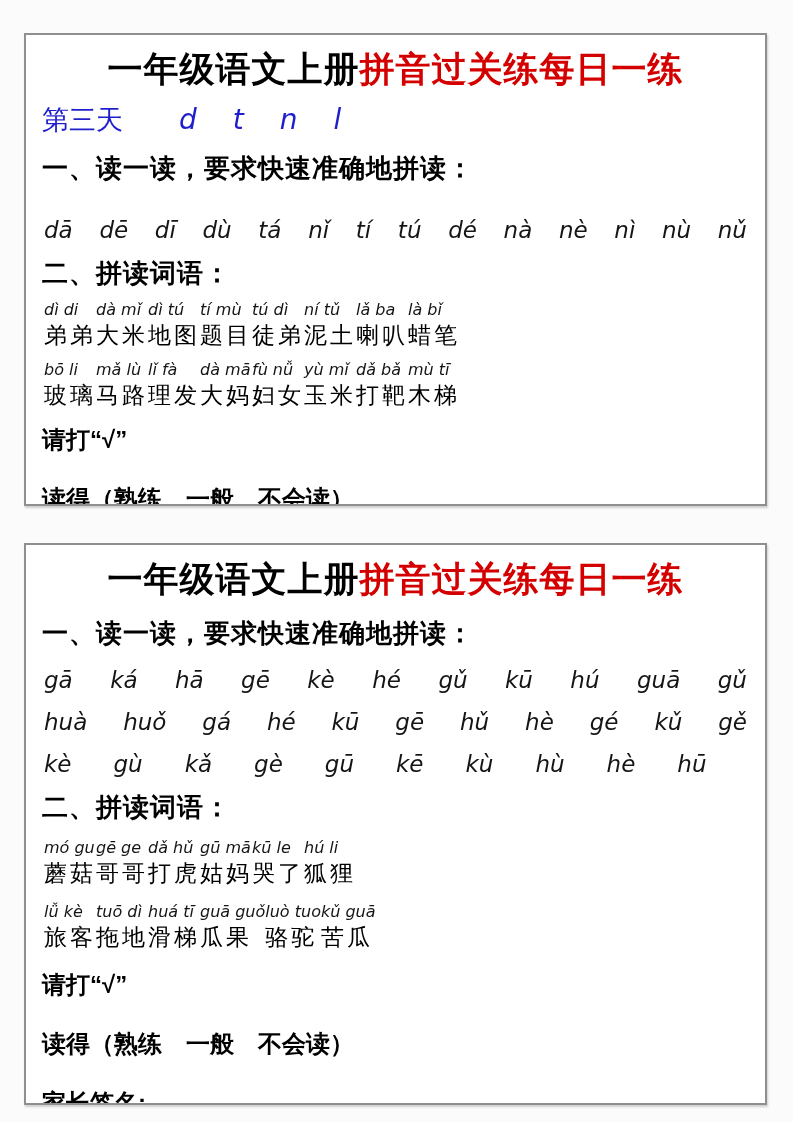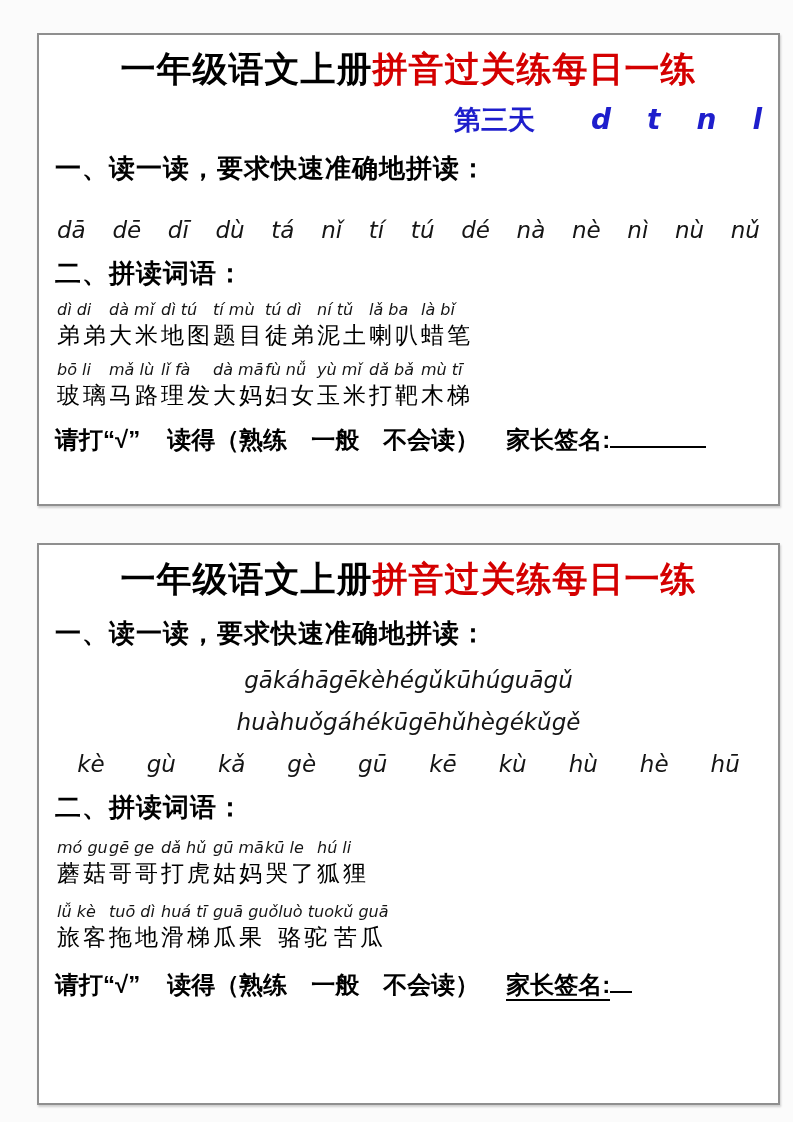--- a/index.html
+++ b/index.html
@@ -5,21 +5,21 @@
   html,body{margin:0;padding:0;}
   body{
     position:relative;
     width:793px;height:1122px;
     background:#fbfbfb;
     font-family:"Liberation Sans",sans-serif;
     color:#000;
     overflow:hidden;
   }
   .card{
-    position:absolute;left:37px;width:743px;
+    position:absolute;left:24px;width:743px;
     background:#ffffff;
     border:2px solid #8f8f8f;
     box-shadow:1px 2px 2px rgba(0,0,0,0.18);
     box-sizing:border-box;
     padding:2px 16px 6px 16px;
     overflow:hidden;
   }
   #card1{top:33px;height:473px;}
   #card2{top:543px;height:562px;}
 
@@ -27,22 +27,22 @@
     text-align:center;
     font-weight:bold;
     font-size:35px;
     letter-spacing:1px;
     margin-top:9px;
     white-space:nowrap;
   }
   .title .red{color:#d40000;}
 
   .dayline{
-    display:flex;justify-content:flex-end;align-items:baseline;gap:56px;
-    color:#1e1ecc;font-weight:bold;font-size:27px;
+    display:flex;justify-content:flex-start;align-items:baseline;gap:56px;
+    color:#1e1ecc;font-weight:normal;font-size:27px;
     margin-top:9px;
   }
   .letters{
     display:flex;gap:36px;
     font-style:italic;font-size:28px;
     font-family:"DejaVu Sans",sans-serif;
   }
 
   .sec{
     font-weight:bold;font-size:26px;
@@ -50,21 +50,21 @@
     margin-top:13px;
   }
 
   .prow{
     display:flex;justify-content:space-between;
     font-style:italic;font-size:23px;color:#151515;
     font-family:"DejaVu Sans",sans-serif;
     margin-top:31px;
     padding:0 2px;
   }
-  #card2 .prow{margin-top:16px;justify-content:center;}
+  #card2 .prow{margin-top:16px;}
   .prow.short{justify-content:flex-start;gap:42px;}
 
   .wrow{
     display:flex;
     margin-top:9px;
     padding:0 2px;
   }
   #card2 .wrow{margin-top:13px;padding-right:36px;}
   .word .wp{
     font-style:italic;font-size:16px;color:#151515;
@@ -72,21 +72,21 @@
     white-space:nowrap;
   }
   .word .wh{
     font-size:23px;letter-spacing:3px;margin-top:1px;
     white-space:nowrap;
   }
 
   .footer{
     display:flex;align-items:baseline;gap:27px;
     font-weight:bold;font-size:24px;
-    margin-top:13px;white-space:nowrap;
+    margin-top:13px;white-space:nowrap;flex-direction:column;
   }
   #card2 .footer{margin-top:16px;}
   .sig-line{
     display:inline-block;
     border-bottom:2px solid #000;
     height:20px;
     vertical-align:baseline;
   }
   #card1 .sig-line{width:96px;}
   #card2 .sig-line{width:22px;}

